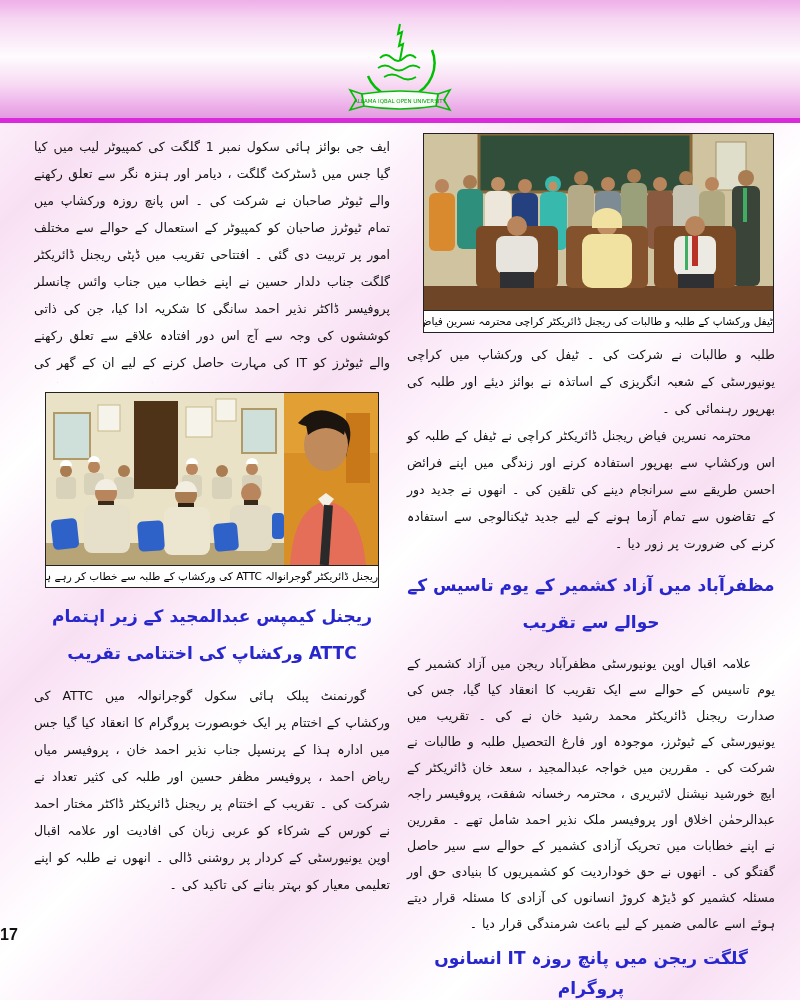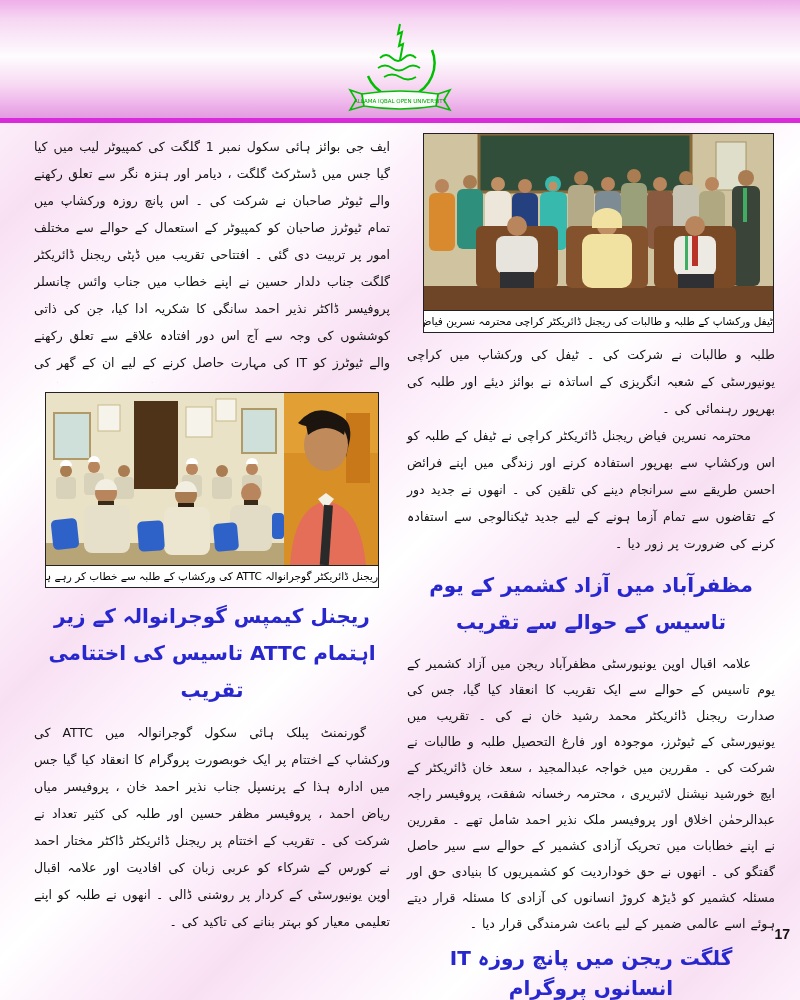--- a/index.html
+++ b/index.html
@@ -25,39 +25,39 @@
   .col-left{left:34px;width:356px;}
   .col-right{left:407px;width:368px;}
   .para{
     direction:rtl;text-align:justify;color:#141414;
     font-size:12.5px;line-height:27px;word-spacing:1px;
   }
   .para.indent{text-indent:24px;}
   .para.tight{line-height:26px;}
   .heading{
     direction:rtl;text-align:center;color:#2727cd;font-weight:bold;
-    font-size:20px;line-height:37px;
+    font-size:17px;line-height:37px;
   }
   
   .photo-block{background:#fff;}
   .photo-frame{border:1px solid #222;font-size:0;line-height:0;display:block;}
   .caption{
     direction:rtl;background:#ffffff;border:1px solid #222;border-top:none;
     color:#000;font-size:10.5px;line-height:21px;height:21px;
     text-align:center;white-space:nowrap;overflow:hidden;
   }
   .left-photo-block{margin:9px 0 0 0;width:334px;position:relative;left:11px;}
   .right-photo-block{width:351px;position:relative;left:16px;}
   .lead-top{height:250px;overflow:hidden;}
   .gap-s{height:10px;}
   
   .page-number{
-    position:absolute;left:0;top:926px;width:790px;text-align:right;
+    position:absolute;left:0;top:926px;width:790px;text-align:left;
     font-family:"Liberation Sans","DejaVu Sans",sans-serif;
-    font-size:14px;font-weight:bold;color:#111;
+    font-size:16px;font-weight:bold;color:#111;
   }
 </style>
 </head>
 <body>
 
 <div class="top-band">
   <div class="logo-wrap">
     <svg width="124" height="98" viewBox="0 0 124 98">
 
       <path d="M 30 56 A 32 32 0 1 0 94 30 A 27 27 0 1 1 30 56 Z" fill="none" stroke="#00bf00" stroke-width="2.5"></path>
@@ -148,21 +148,21 @@
           <path d="M244 172 q4 -58 36 -64 q 34 4 40 64 z" fill="#e46e58"></path>
           <path d="M272 106 l 8 10 l 8 -10 l -8 -6 z" fill="#f4f0e4"></path>
           <rect x="276" y="112" width="9" height="60" fill="#2a2a2a" transform="rotate(4 280 140)"></rect>
         </g>
       </svg>
     </span>
     <div class="caption">ریجنل ڈائریکٹر گوجرانوالہ ATTC کی ورکشاپ کے طلبہ سے خطاب کر رہے ہیں</div>
   </div>
 
   <div class="gap-s"></div>
-  <div class="heading">ریجنل کیمپس گوجرانوالہ کے زیر اہتمام ATTC تاسیس کی اختتامی تقریب</div>
+  <div class="heading">ریجنل کیمپس عبدالمجید کے زیر اہتمام ATTC ورکشاپ کی اختتامی تقریب</div>
   <div class="gap-s"></div>
 
   <div class="para indent">گورنمنٹ پبلک ہائی سکول گوجرانوالہ میں ATTC کی ورکشاپ کے اختتام پر ایک خوبصورت پروگرام کا انعقاد کیا گیا جس میں ادارہ ہذا کے پرنسپل جناب نذیر احمد خان ، پروفیسر میاں ریاض احمد ، پروفیسر مظفر حسین اور طلبہ کی کثیر تعداد نے شرکت کی ۔ تقریب کے اختتام پر ریجنل ڈائریکٹر ڈاکٹر مختار احمد نے کورس کے شرکاء کو عربی زبان کی افادیت اور علامہ اقبال اوپن یونیورسٹی کے کردار پر روشنی ڈالی ۔ انھوں نے طلبہ کو اپنے تعلیمی معیار کو بہتر بنانے کی تاکید کی ۔</div>
 </div>
 
 <div class="col col-right">
 
   <div class="right-photo-block photo-block">
     <span class="photo-frame">
       <svg width="349" height="176" viewBox="0 0 349 176">

